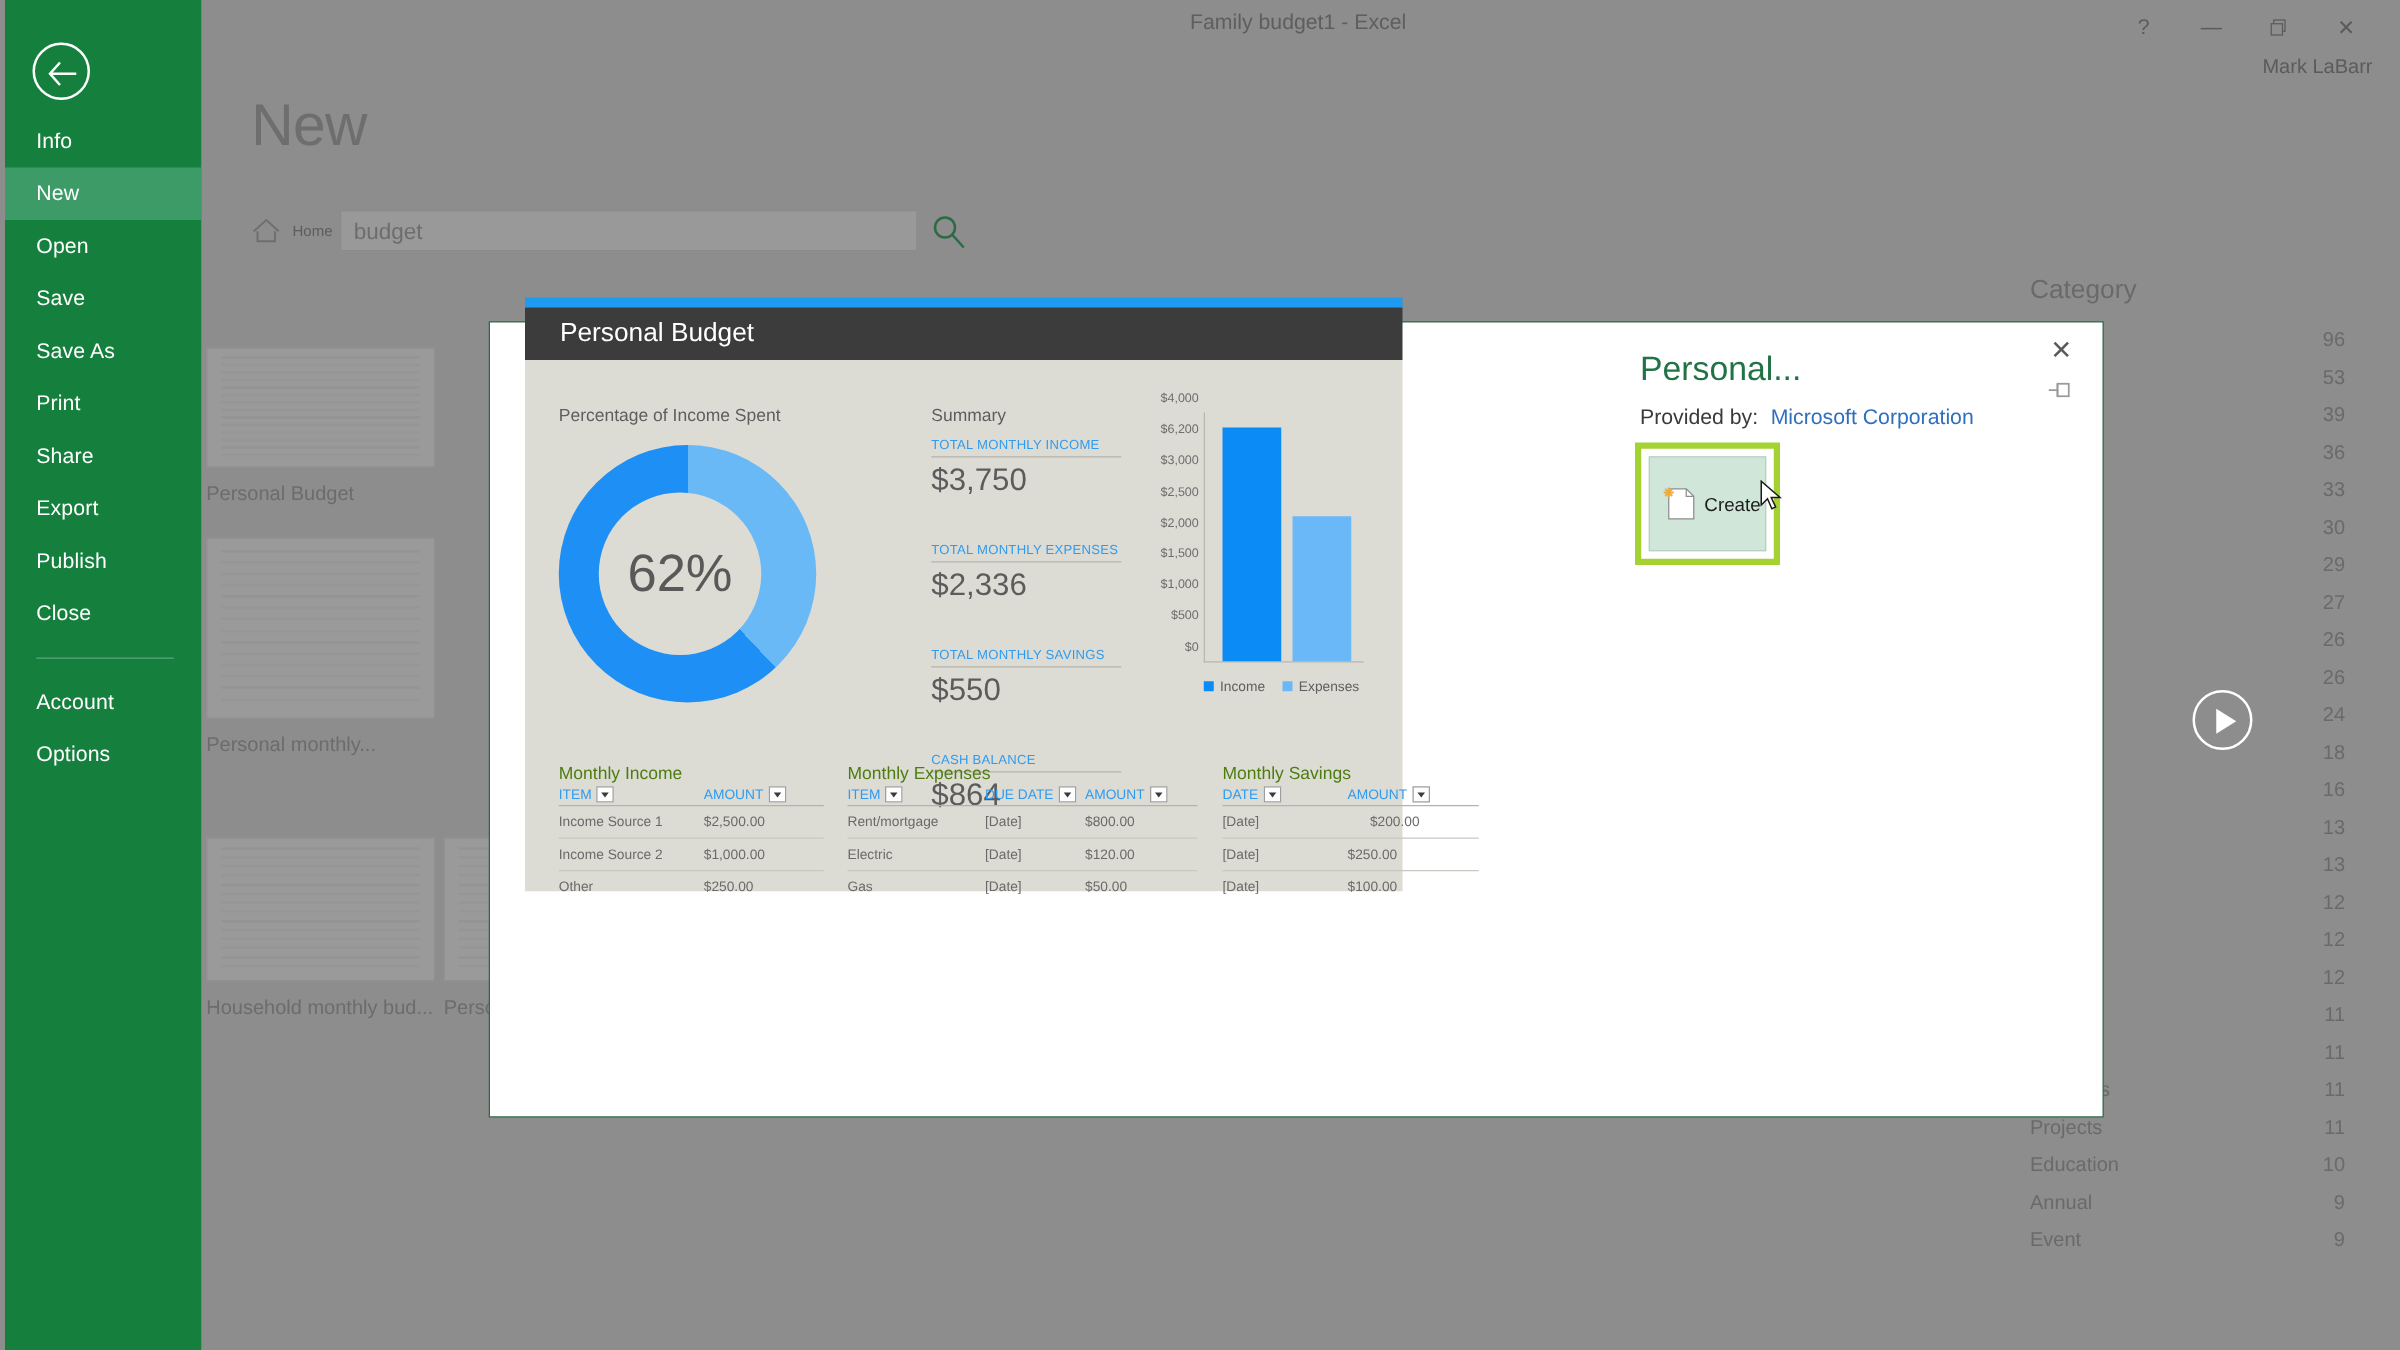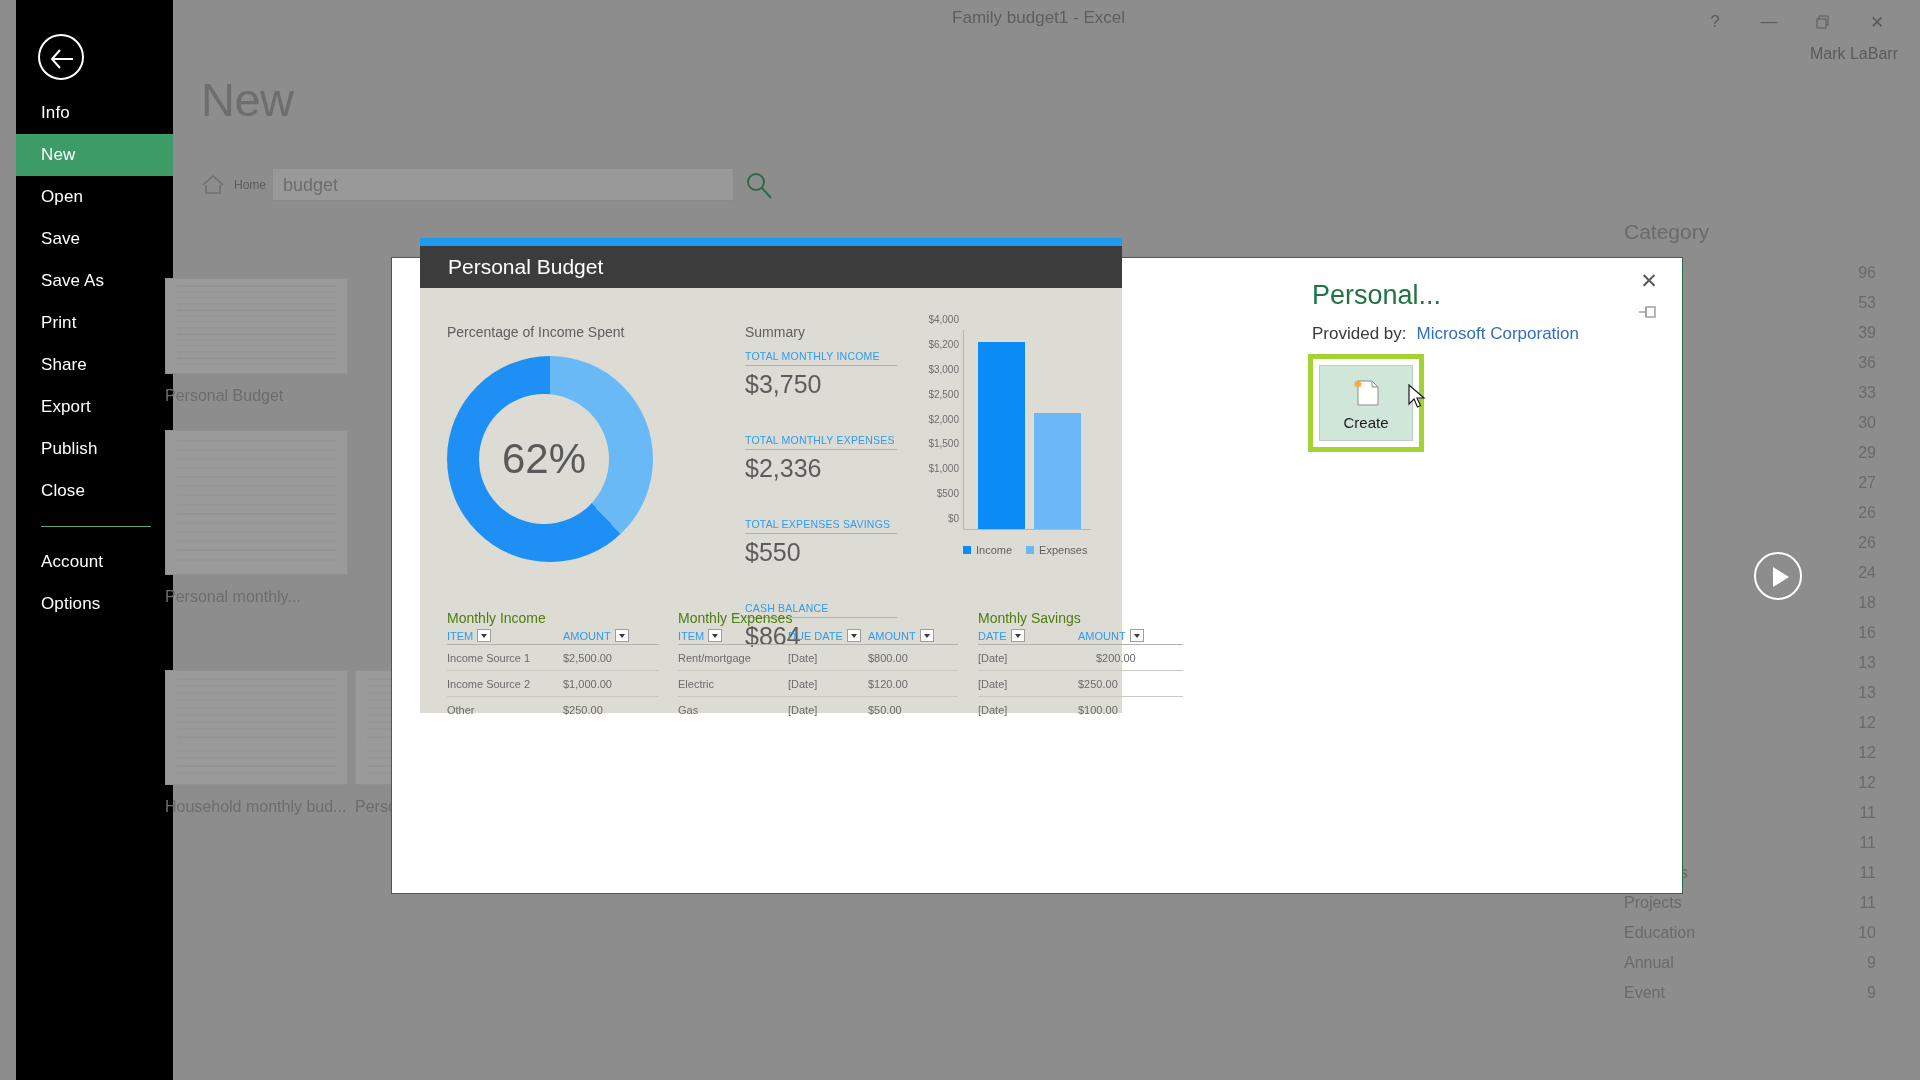--- a/index.html
+++ b/index.html
@@ -8,22 +8,22 @@
     font-family: "Liberation Sans", sans-serif;
     background:#8d8d8d;
     position:relative;
     -webkit-font-smoothing:antialiased;
   }
 
   
   #backstage { position:absolute; inset:0; }
 
   .sidebar {
-    position:absolute; left:16px; top:0; width:157px; height:1080px;
-    background:#000000;
+    position:absolute; left:4px; top:0; width:157px; height:1080px;
+    background:#15803d;
   }
   .back-circle {
     position:absolute; left:22px; top:34px; width:46px; height:46px;
     border:2px solid #ffffff; border-radius:50%;
   }
   .back-circle svg { position:absolute; left:8px; top:9px; }
   .nav-list { position:absolute; left:0; top:92px; width:157px; }
   .nav-item {
     height:42px; line-height:42px; padding-left:25px;
     color:#ffffff; font-size:17px; letter-spacing:.1px;
@@ -105,21 +105,21 @@
     position:absolute; left:920px; top:66px; font-size:17px; color:#3a3a3a;
   }
   .tpl-provider .prov-val { color:#2f6fbd; margin-left:10px; }
   .create-wrap {
     position:absolute; left:916px; top:96px; width:116px; height:98px;
     background:#a4d233; padding:5px;
   }
   .create-inner { width:100%; height:100%; background:#ffffff; padding:6px; }
   .create-btn {
     width:100%; height:100%; background:#cfe6d8; border:1px solid #b9cfc2;
-    display:flex; flex-direction:column; align-items:center; justify-content:center;
+    display:flex; flex-direction:row; align-items:center; justify-content:center;
   }
   .create-label { font-size:15px; color:#1c1c1c; margin-top:3px; }
   .cursor-arrow { position:absolute; left:1015px; top:126px; }
 
   
   .preview { position:absolute; left:28px; top:-20px; width:702px; height:475px; }
   .pv-accent { height:8px; background:#1e9bf0; }
   .pv-header { height:42px; background:#3c3c3c; display:flex; align-items:center; padding-left:28px; }
   .pv-header-title { color:#ffffff; font-size:21px; font-weight:300; }
   .pv-body { background:#dddcd4; height:425px; position:relative; }
@@ -546,21 +546,21 @@
       <div id="summary-blocks">
           <div class="sum-block" style="left:325px; top:62px;">
        <div class="sum-label">TOTAL MONTHLY INCOME</div>
        <div class="sum-value">$3,750</div>
      </div>
           <div class="sum-block" style="left:325px; top:146px;">
        <div class="sum-label">TOTAL MONTHLY EXPENSES</div>
        <div class="sum-value">$2,336</div>
      </div>
           <div class="sum-block" style="left:325px; top:230px;">
-       <div class="sum-label">TOTAL EXPENSES SAVINGS</div>
+       <div class="sum-label">TOTAL MONTHLY SAVINGS</div>
        <div class="sum-value">$550</div>
      </div>
           <div class="sum-block" style="left:325px; top:314px;">
        <div class="sum-label">CASH BALANCE</div>
        <div class="sum-value">$864</div>
      </div>
         </div>
 
       <div class="chart">
         <div class="chart-plot" id="chart-plot">

